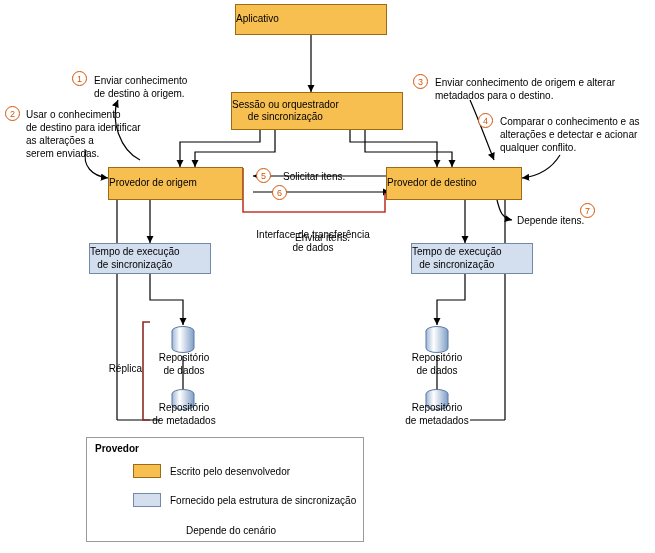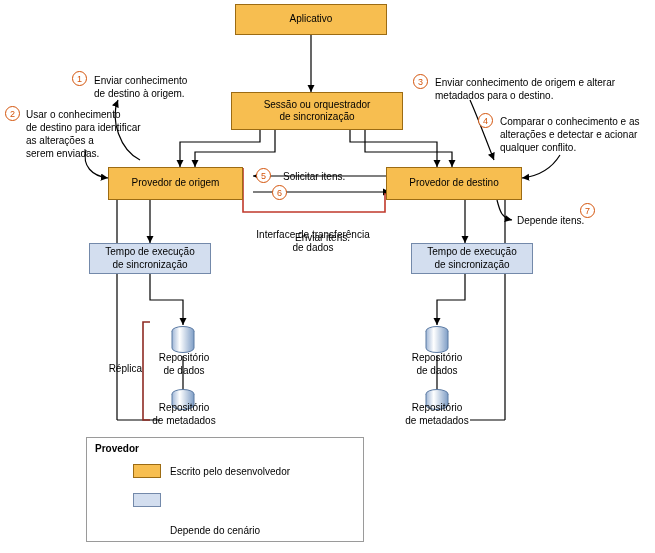--- a/index.html
+++ b/index.html
@@ -10,21 +10,21 @@
     font-size:10px;
     color:#000;
     position:relative;
     overflow:hidden;
   }
   svg.layer{position:absolute;left:0;top:0;width:655px;height:553px;pointer-events:none;}
 
   .box{
     position:absolute;
     box-sizing:border-box;
-    display:flex;align-items:center;justify-content:center;
+    display:flex;align-items:center;justify-content:flex-start;
     text-align:center;
     line-height:1.25;
   }
   .box-orange{
     background:#F7BE50;
     border:1px solid #9C6B13;
   }
   .box-blue{
     background:#D3DEEF;
     border:1px solid #7389AA;
@@ -239,19 +239,20 @@
 <div class="legend">
   <div class="legend-title">Provedor</div>
 
   <div class="legend-row" style="top:26px;">
     <span class="legend-sw sw-orange"></span>
     <span>Escrito pelo desenvolvedor</span>
   </div>
 
   <div class="legend-row" style="top:55px;">
     <span class="legend-sw sw-blue"></span>
+    <span>Fornecido pela estrutura de sincronização</span>
   </div>
 
-  <div class="legend-row" style="top:83px;">
+  <div class="legend-row" style="top:83px;gap:16px;">
     <span class="cyl-wrap"></span>
     <span>Depende do cenário</span>
   </div>
 </div>
 
 </body></html>

